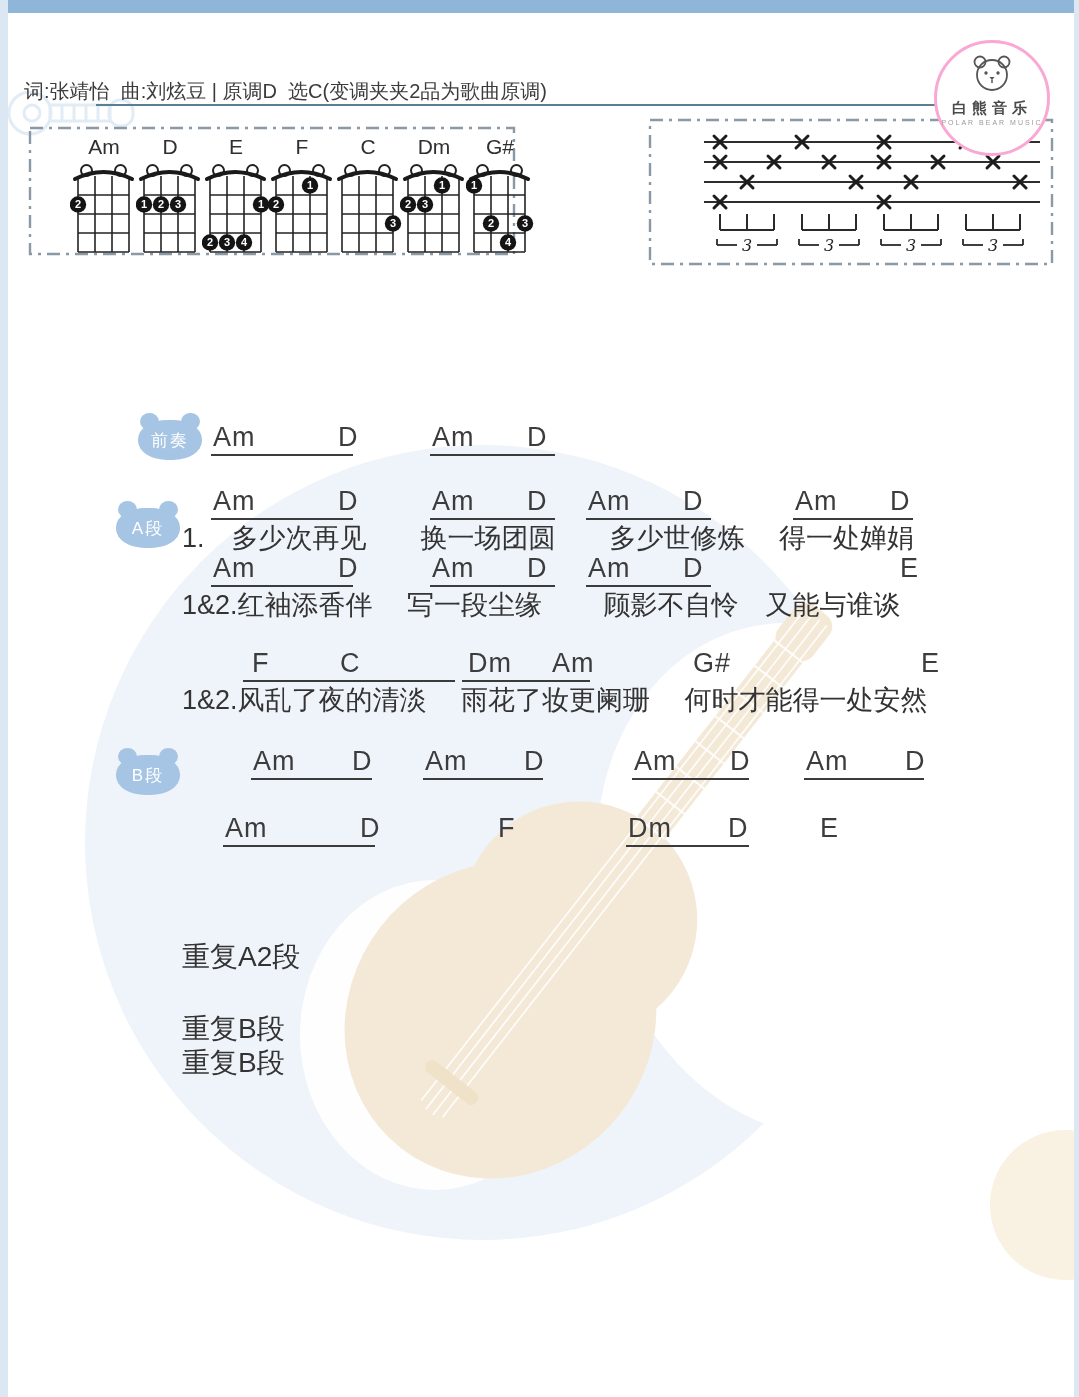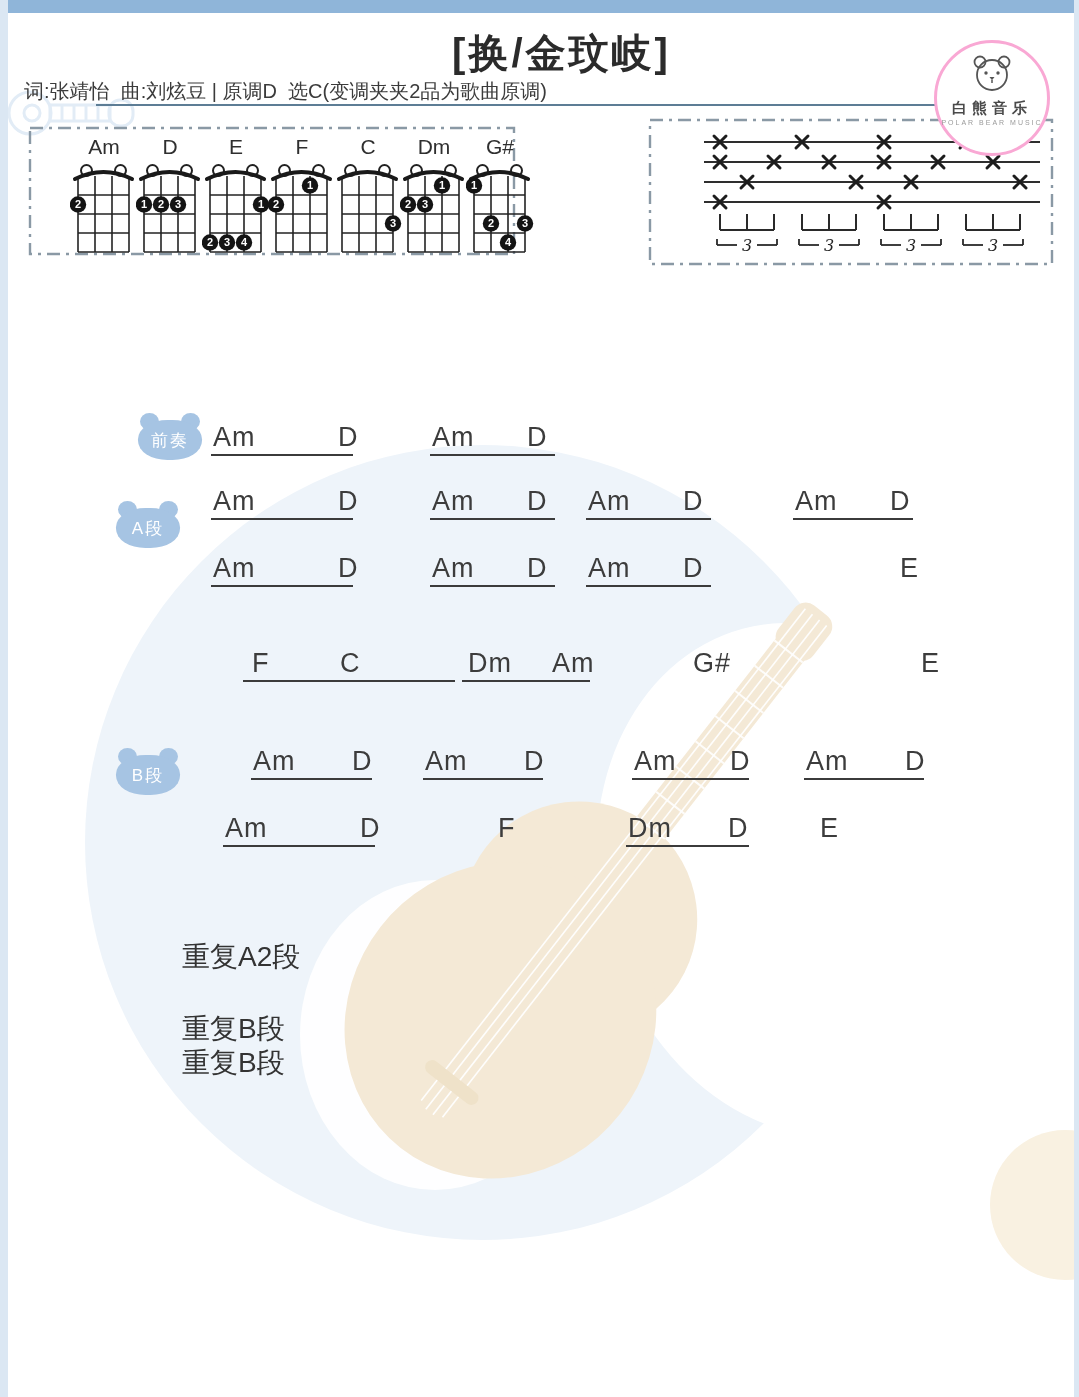--- a/index.html
+++ b/index.html
@@ -96,21 +96,20 @@
         <line x1="94" y1="19" x2="94" y2="35"></line>
       <rect x="105" y="14" width="24" height="26" rx="11"></rect>
     </g>
   </svg>
 
   <div class="top-band"></div>
   <div class="side-strip strip-left"></div>
   <div class="side-strip strip-right"></div>
   <div class="header-rule"></div>
 
-  <div class="title-row"><span class="t">[换/金玟岐]</span></div>
   <div class="subtitle-row"><span class="t">词:张靖怡  曲:刘炫豆 | 原调D  选C(变调夹夹2品为歌曲原调)</span></div>
 
   <div class="logo">
     <svg width="48" height="40" viewBox="0 0 48 40" style="margin-top:10px">
       <g fill="none" stroke="#555" stroke-width="1.8">
         <circle cx="12" cy="9" r="5.5"></circle>
           <circle cx="36" cy="9" r="5.5"></circle>
         <circle cx="24" cy="22" r="15"></circle>
       </g>
       <circle cx="18" cy="20" r="1.7" fill="#555"></circle>
@@ -373,45 +372,48 @@
         <div class="rule" style="left: 586px; width: 125px;"></div>
         <div class="rule" style="left: 793px; width: 120px;"></div>
         <span class="chord" style="left: 213px;">Am</span>
         <span class="chord" style="left: 338px;">D</span>
         <span class="chord" style="left: 432px;">Am</span>
         <span class="chord" style="left: 527px;">D</span>
         <span class="chord" style="left: 588px;">Am</span>
         <span class="chord" style="left: 683px;">D</span>
         <span class="chord" style="left: 795px;">Am</span>
         <span class="chord" style="left: 890px;">D</span>
+        <div class="lyric">1.　多少次再见　　换一场团圆　　多少世修炼　 得一处婵娟</div>
         <div class="bear-badge" style="left: 116px; top: 22px;">
           <span>A段</span>
         </div>
       </div>
       <div class="song-line" style="top: 553px;">
         <div class="rule" style="left: 211px; width: 142px;"></div>
         <div class="rule" style="left: 430px; width: 125px;"></div>
         <div class="rule" style="left: 586px; width: 125px;"></div>
         <span class="chord" style="left: 213px;">Am</span>
         <span class="chord" style="left: 338px;">D</span>
         <span class="chord" style="left: 432px;">Am</span>
         <span class="chord" style="left: 527px;">D</span>
         <span class="chord" style="left: 588px;">Am</span>
         <span class="chord" style="left: 683px;">D</span>
         <span class="chord" style="left: 900px;">E</span>
+        <div class="lyric">1&amp;2.红袖添香伴　 写一段尘缘　　 顾影不自怜　又能与谁谈</div>
       </div>
       <div class="song-line" style="top: 648px;">
         <div class="rule" style="left: 243px; width: 212px;"></div>
         <div class="rule" style="left: 462px; width: 128px;"></div>
         <span class="chord" style="left: 252px;">F</span>
         <span class="chord" style="left: 340px;">C</span>
         <span class="chord" style="left: 468px;">Dm</span>
         <span class="chord" style="left: 552px;">Am</span>
         <span class="chord" style="left: 693px;">G#</span>
         <span class="chord" style="left: 921px;">E</span>
+        <div class="lyric">1&amp;2.风乱了夜的清淡　 雨花了妆更阑珊　 何时才能得一处安然</div>
       </div>
       <div class="song-line" style="top: 746px;">
         <div class="rule" style="left: 251px; width: 121px;"></div>
         <div class="rule" style="left: 423px; width: 120px;"></div>
         <div class="rule" style="left: 632px; width: 117px;"></div>
         <div class="rule" style="left: 804px; width: 120px;"></div>
         <span class="chord" style="left: 253px;">Am</span>
         <span class="chord" style="left: 352px;">D</span>
         <span class="chord" style="left: 425px;">Am</span>
         <span class="chord" style="left: 524px;">D</span>

